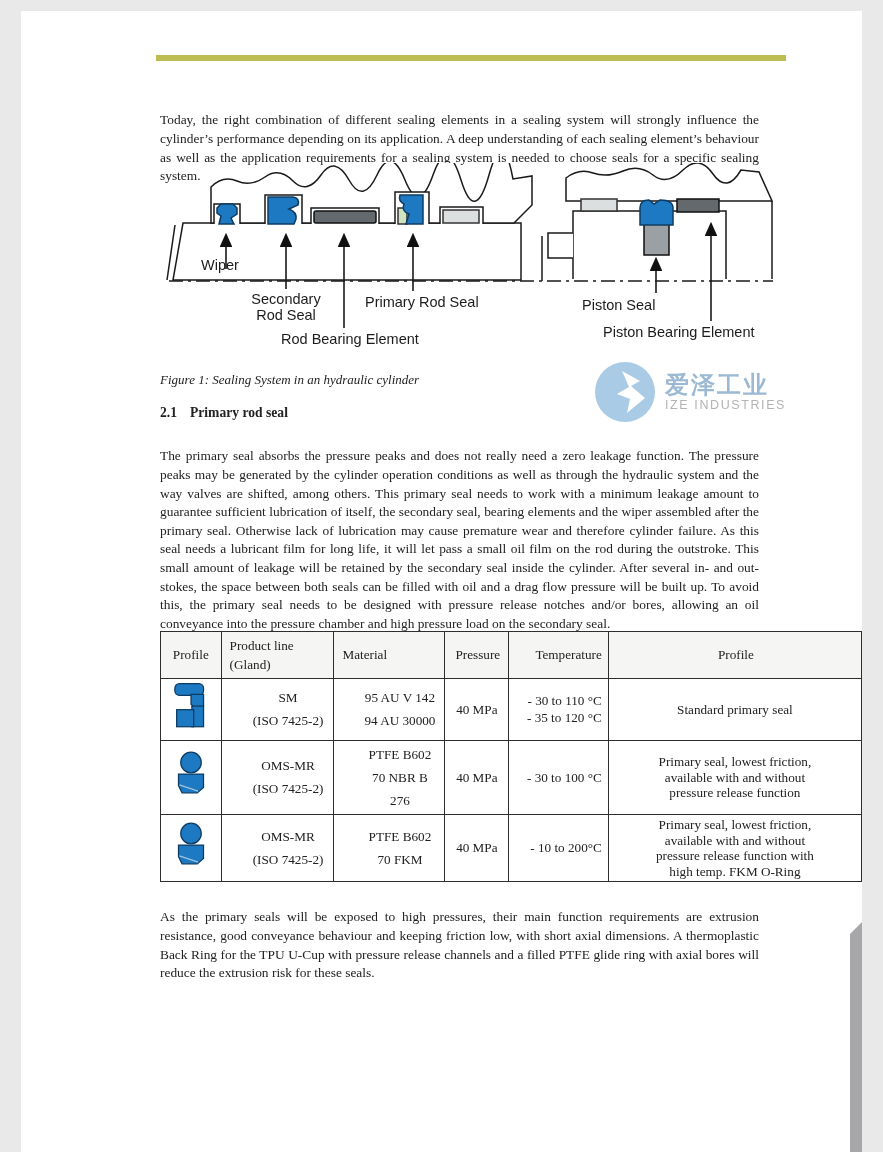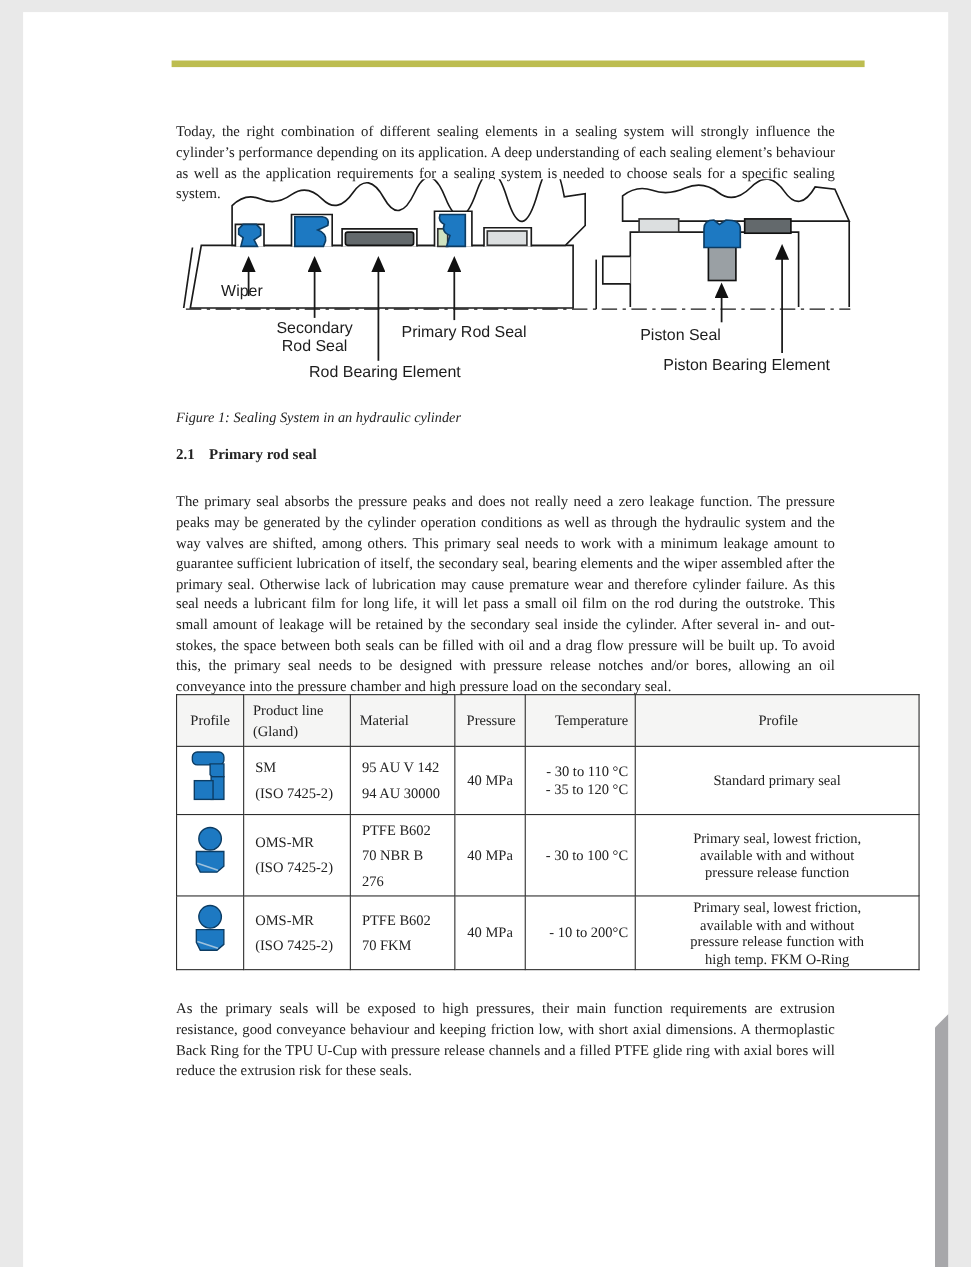--- a/index.html
+++ b/index.html
@@ -23,21 +23,21 @@
               font-size:13.2px;}
   .seal-table th,.seal-table td{border:1px solid #2e2e2e;vertical-align:middle;padding:2px 6px;font-weight:normal;}
   .seal-table th{background:#f5f5f4;text-align:left;padding-left:8px;white-space:pre-line;line-height:1.45;}
   .seal-table td{line-height:1.35;}
   .seal-table .c-profile{width:56px;text-align:center;padding:2px;}
   .seal-table .c-product{width:80px;}
   .seal-table .c-material{width:78px;}
   .seal-table .c-pressure{width:49px;text-align:center;}
   .seal-table .c-temp{width:85px;text-align:right;}
   .seal-table .c-comments{width:243px;text-align:center;}
-  .seal-table td.c-product,.seal-table td.c-material{white-space:pre-line;line-height:1.75;padding-left:10px;}
+  .seal-table td.c-product,.seal-table td.c-material{white-space:pre-line;line-height:1.75;padding-left:27px;text-align:center;}
   .seal-table td.c-temp,.seal-table td.c-comments{white-space:pre-line;}
   .seal-table td.c-comments{line-height:1.18;padding:2px 3px;}
   .row-h1{height:47px;} .row-h2{height:60px;} .row-h3{height:58px;}
   .table-caption{position:absolute;left:139px;top:858px;width:599px;text-align:center;font-style:italic;font-size:13px;}
   .side-tab{position:absolute;left:829px;top:903px;width:54px;height:249px;
             clip-path:polygon(0 20px,20px 0,100% 0,100% 100%,0 100%);}
   .side-tab-label{position:absolute;top:26px;left:0;right:0;height:160px;display:flex;align-items:center;justify-content:center;
             writing-mode:vertical-rl;transform:rotate(180deg);margin:0 auto;
             font-family:"Liberation Sans",sans-serif;font-size:12.5px;letter-spacing:1.6px;color:#f4f4f1;}
   .side-tab-line{position:absolute;top:192px;left:26px;width:2px;height:16px;background:#fafaf8;}
@@ -103,20 +103,30 @@
     <div class="fig-label center2" style="left:70px;top:128px;">Secondary
 Rod Seal</div>
     <div class="fig-label" style="left:204px;top:131px;">Primary Rod Seal</div>
     <div class="fig-label" style="left:120px;top:168px;">Rod Bearing Element</div>
     <div class="fig-label" style="left:421px;top:134px;">Piston Seal</div>
     <div class="fig-label" style="left:442px;top:161px;">Piston Bearing Element</div>
   </div>
 
   <div class="fig-caption">Figure 1: Sealing System in an hydraulic cylinder</div>
 
+  <div class="logo">
+    <svg width="62" height="64" viewBox="0 0 62 64">
+      <circle cx="31" cy="32" r="30" fill="#a9cbe5"></circle>
+      <path d="M28,11 L46,21 L37,26 L51,38 L33,53 L36,39 L23,34 L35,27 Z" fill="#ffffff"></path>
+    </svg>
+    <div>
+      <div class="logo-cn">爱泽工业</div>
+      <div class="logo-en">IZE INDUSTRIES</div>
+    </div>
+  </div>
 
   <div class="heading">
     <span class="num">2.1</span><span>Primary rod seal</span>
   </div>
 
   <p class="para" id="para2">The primary seal absorbs the pressure peaks and does not really need a zero leakage function.  The pressure peaks may be generated by the cylinder operation conditions as well as through the hydraulic system and the way valves are shifted, among others.  This primary seal needs to work with a minimum leakage amount to guarantee sufficient lubrication of itself, the secondary seal, bearing elements and the wiper assembled after the primary seal.  Otherwise lack of lubrication may cause premature wear and therefore cylinder failure.   As this seal needs a lubricant film for long life, it will let pass a small oil film on the rod during the outstroke.  This small amount of leakage will be retained by the secondary seal inside the cylinder.  After several in- and out-stokes, the space between both seals can be filled with oil and a drag flow pressure will be built up.  To avoid this, the primary seal needs to be designed with pressure release notches and/or bores, allowing an oil conveyance into the pressure chamber and high pressure load on the secondary seal.</p>
 
   <table class="seal-table">
     <tbody>
         <tr class="row-h1">

